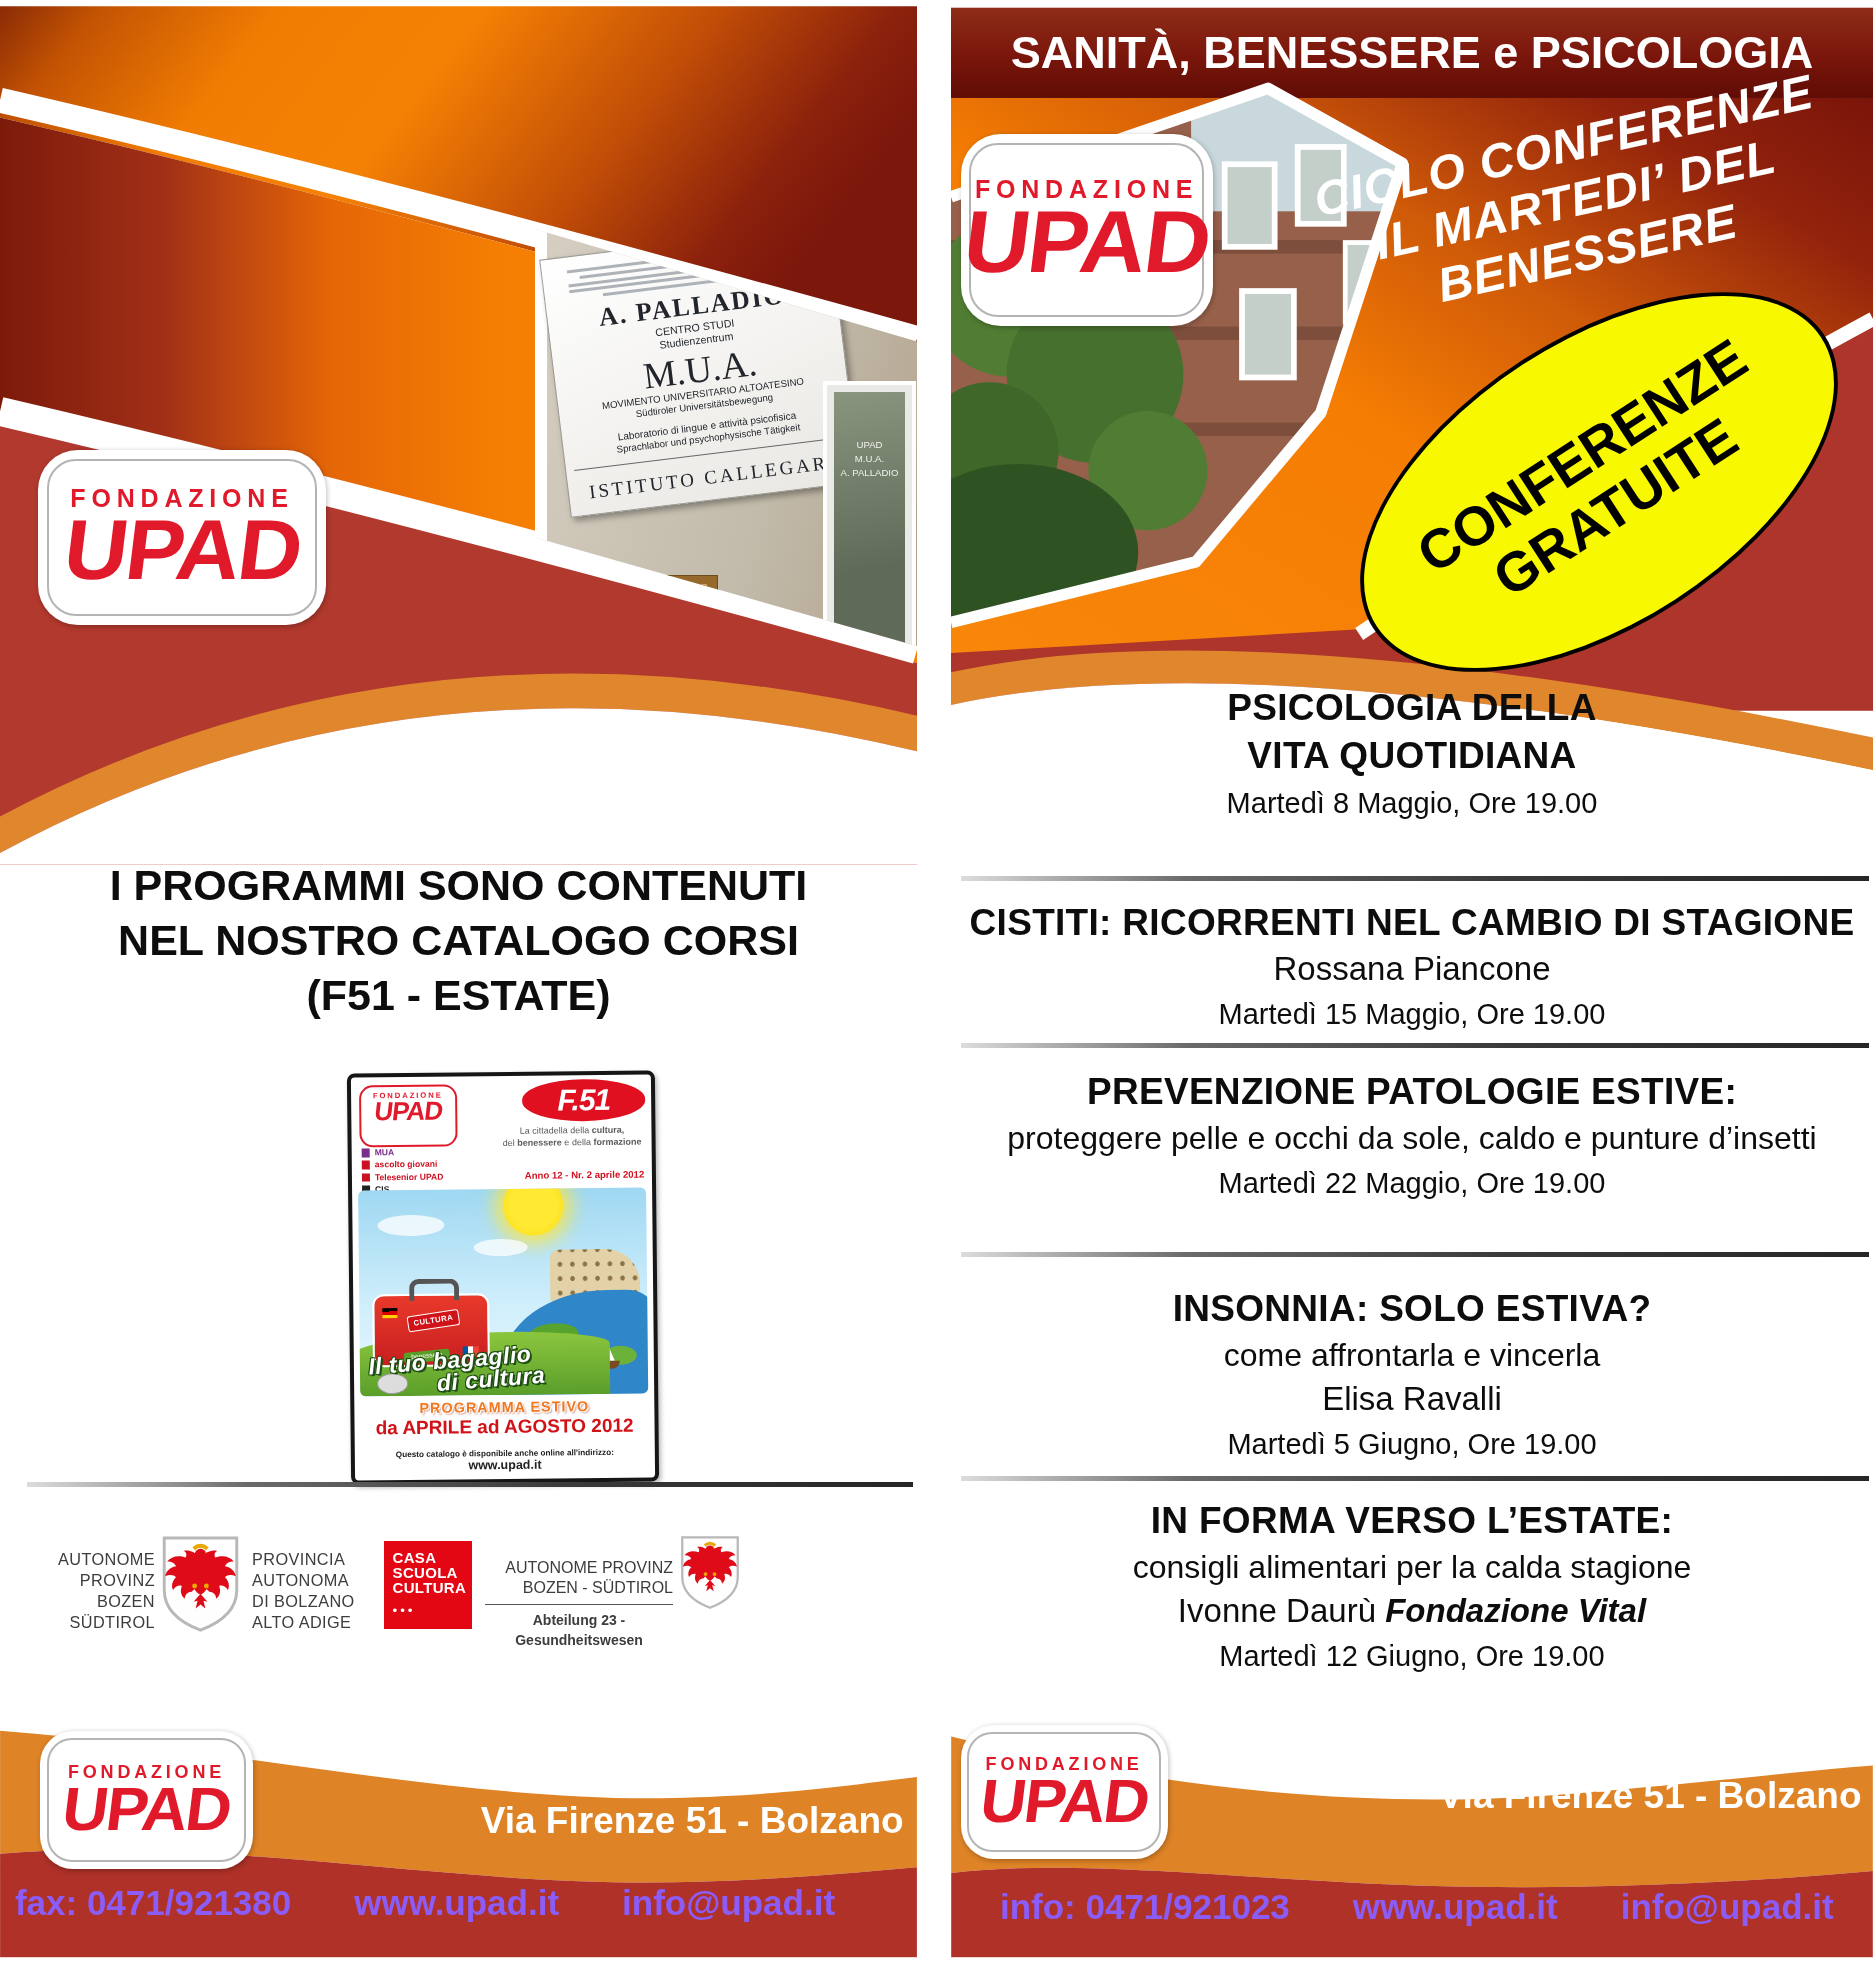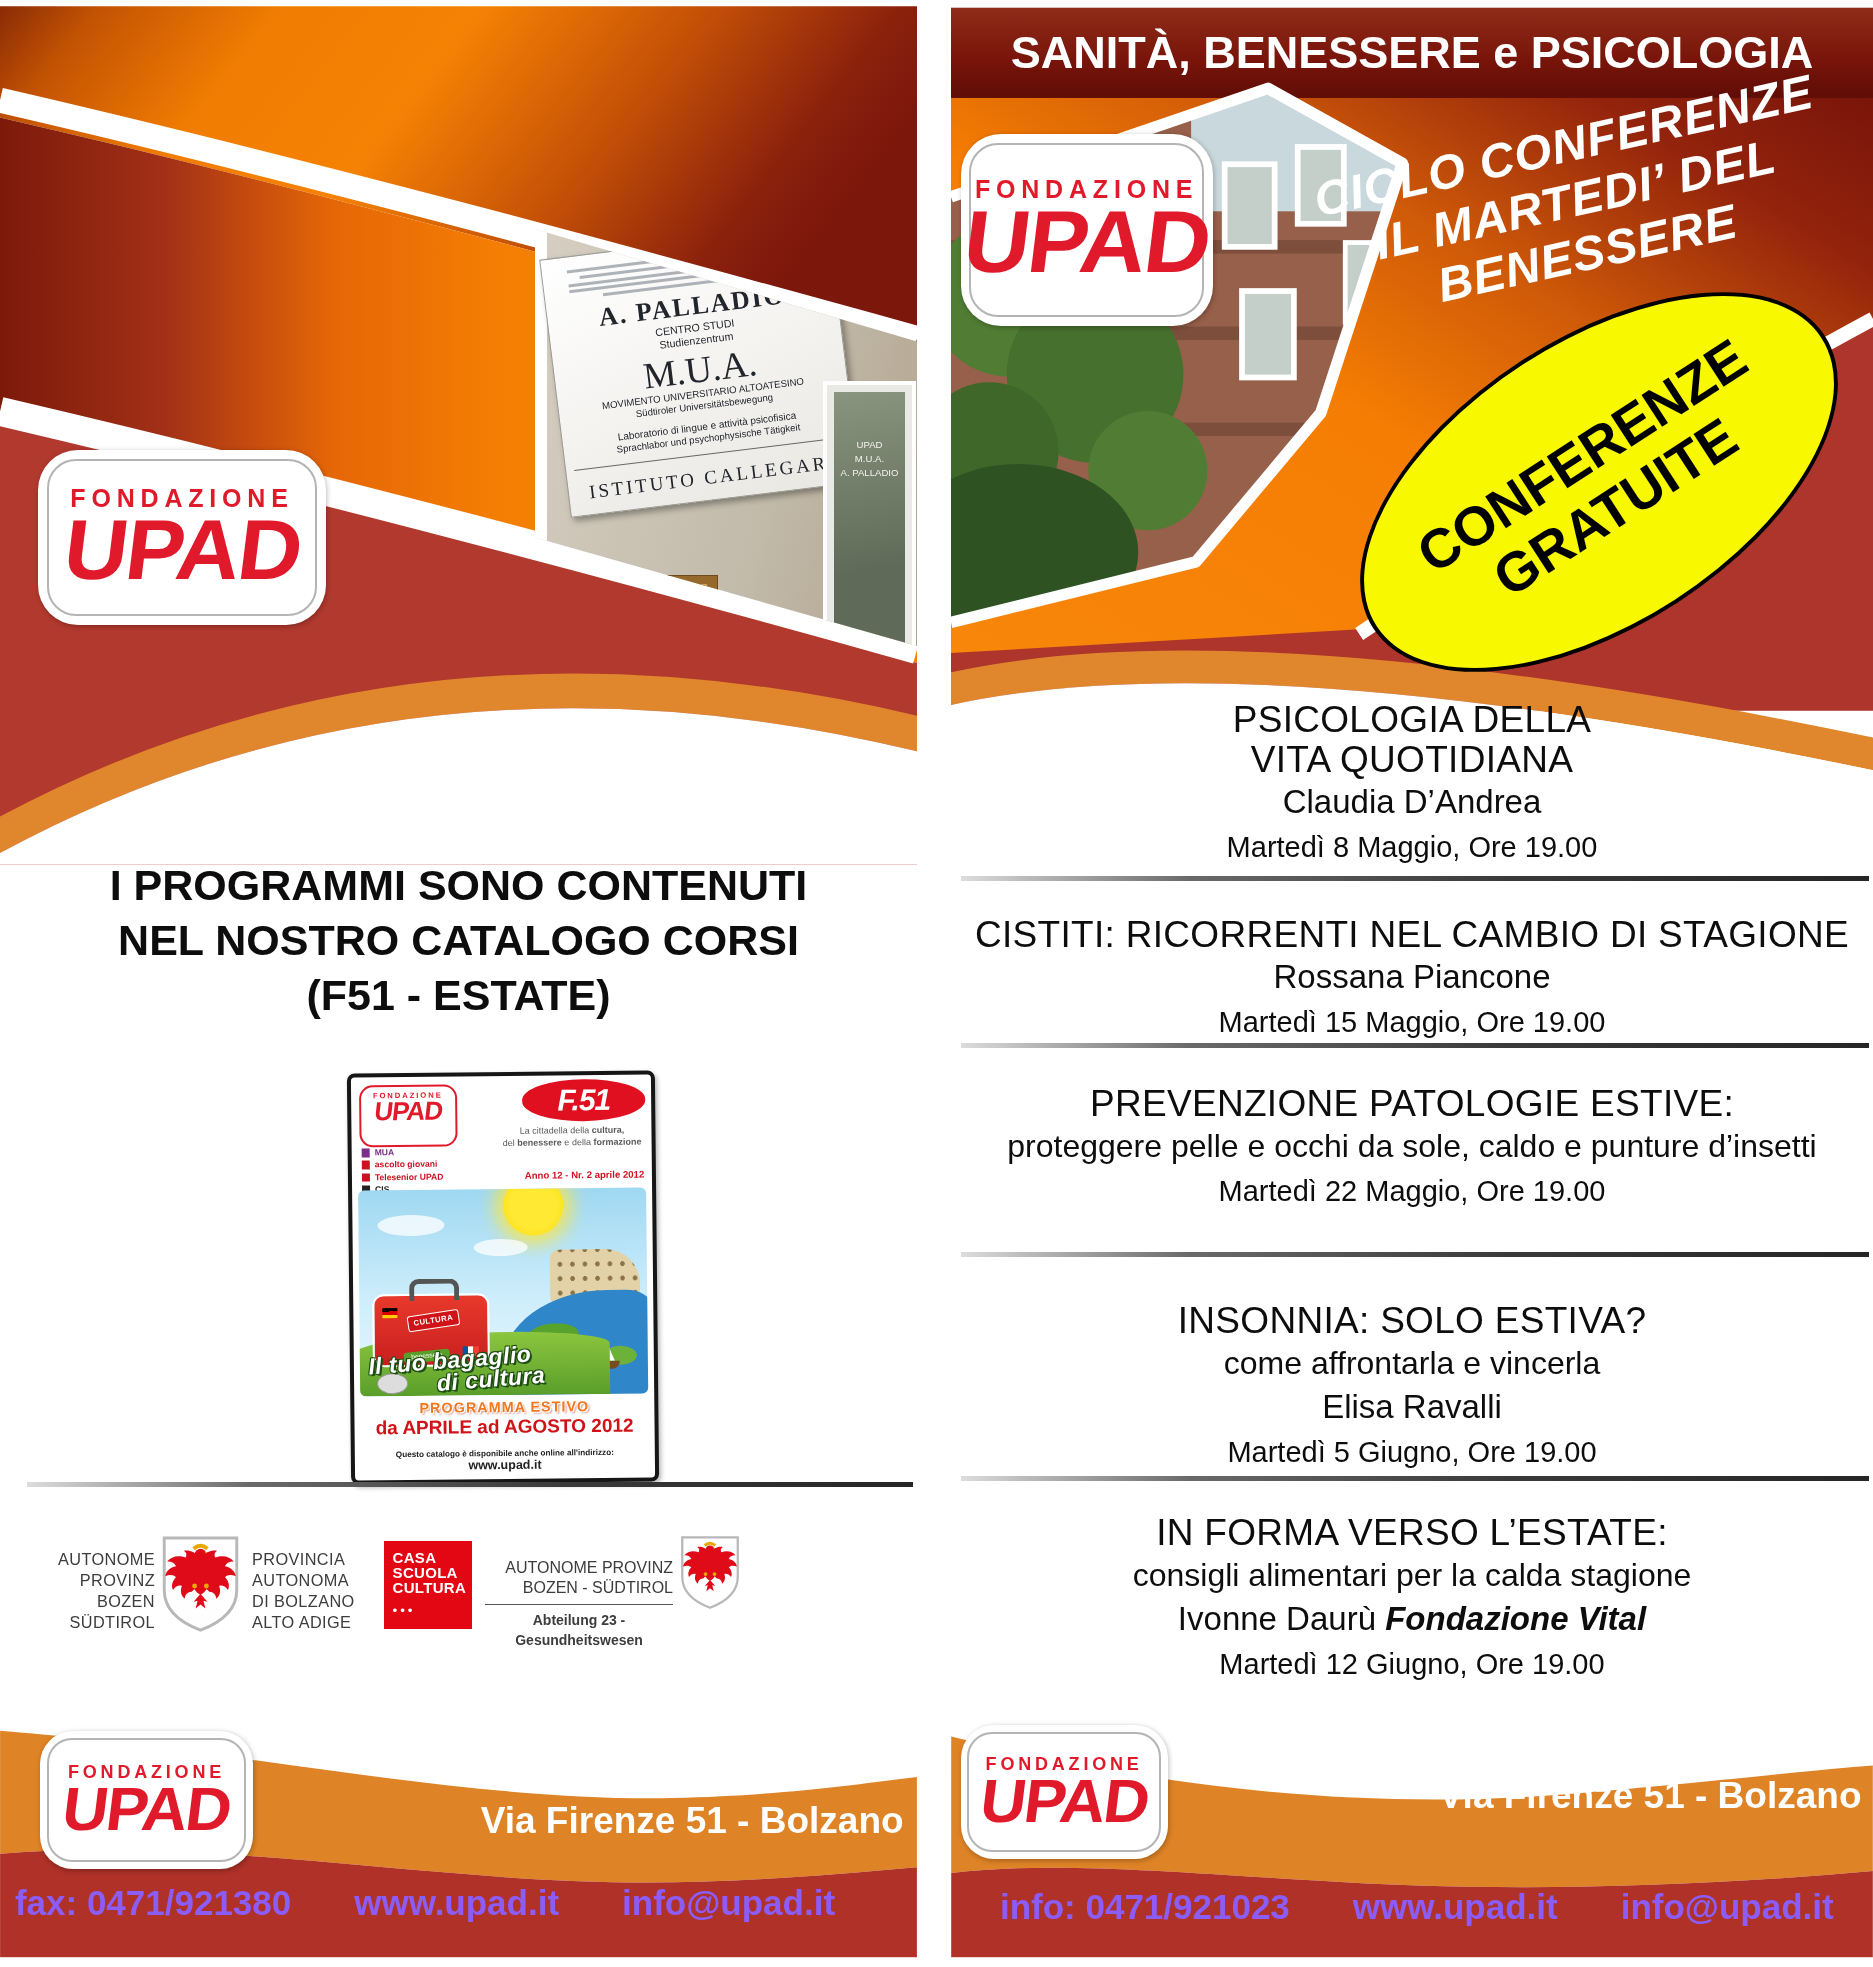--- a/index.html
+++ b/index.html
@@ -151,21 +151,21 @@
                 justify-content:center;color:#fff;font-weight:bold;font-size:45px;z-index:2;letter-spacing:0;}
   .ciclo{position:absolute;left:317px;top:117px;width:615px;transform:rotate(-12.5deg);text-align:center;
          color:#fff;font-weight:bold;font-style:italic;font-size:48px;line-height:55px;
          white-space:pre-line;z-index:2;letter-spacing:1px;}
   .badge{position:absolute;left:379px;top:338px;width:538px;height:288px;transform:rotate(-33deg);
          background:#f8f800;border:4.8px solid #000;border-radius:50%;display:flex;align-items:center;
          justify-content:center;text-align:center;color:#000;font-weight:bold;font-size:55px;
          line-height:61px;white-space:pre-line;z-index:2;box-sizing:border-box;}
   .events{position:absolute;left:0;top:0;width:922px;height:1720px;}
   .event{position:absolute;left:0;right:0;text-align:center;}
-  .ev-title{font-weight:normal;font-size:37px;line-height:40px;white-space:pre-line;letter-spacing:0.3px;margin-top:16px;}
+  .ev-title{font-weight:bold;font-size:37px;line-height:48px;white-space:pre-line;letter-spacing:0.3px;}
   .ev-sub{font-size:32px;line-height:44px;}
   .ev-speaker{font-size:33px;line-height:44px;}
   .ev-speaker .suffix{font-weight:bold;font-style:italic;}
   .ev-date{font-size:29px;line-height:46px;}
 </style>
 </head>
 <body>
 
 <svg width="0" height="0" style="position:absolute" aria-hidden="true">
   <defs>
@@ -421,21 +421,20 @@
 BENESSERE</div>
 
     <div class="badge">CONFERENZE
 GRATUITE</div>
 
     <div class="events">
         <div class="event" style="top: 684px;">
     <div class="ev-title">PSICOLOGIA DELLA
 VITA QUOTIDIANA</div>
 
-    <div class="ev-speaker"><span class="ev-speaker-name">Claudia D’Andrea</span></div>
     <div class="ev-date">Martedì 8 Maggio, Ore 19.00</div>
   </div>
         <div class="event" style="top: 899px;">
     <div class="ev-title">CISTITI: RICORRENTI NEL CAMBIO DI STAGIONE</div>
 
     <div class="ev-speaker"><span class="ev-speaker-name">Rossana Piancone</span></div>
     <div class="ev-date">Martedì 15 Maggio, Ore 19.00</div>
   </div>
         <div class="event" style="top: 1068px;">
     <div class="ev-title">PREVENZIONE PATOLOGIE ESTIVE:</div>

